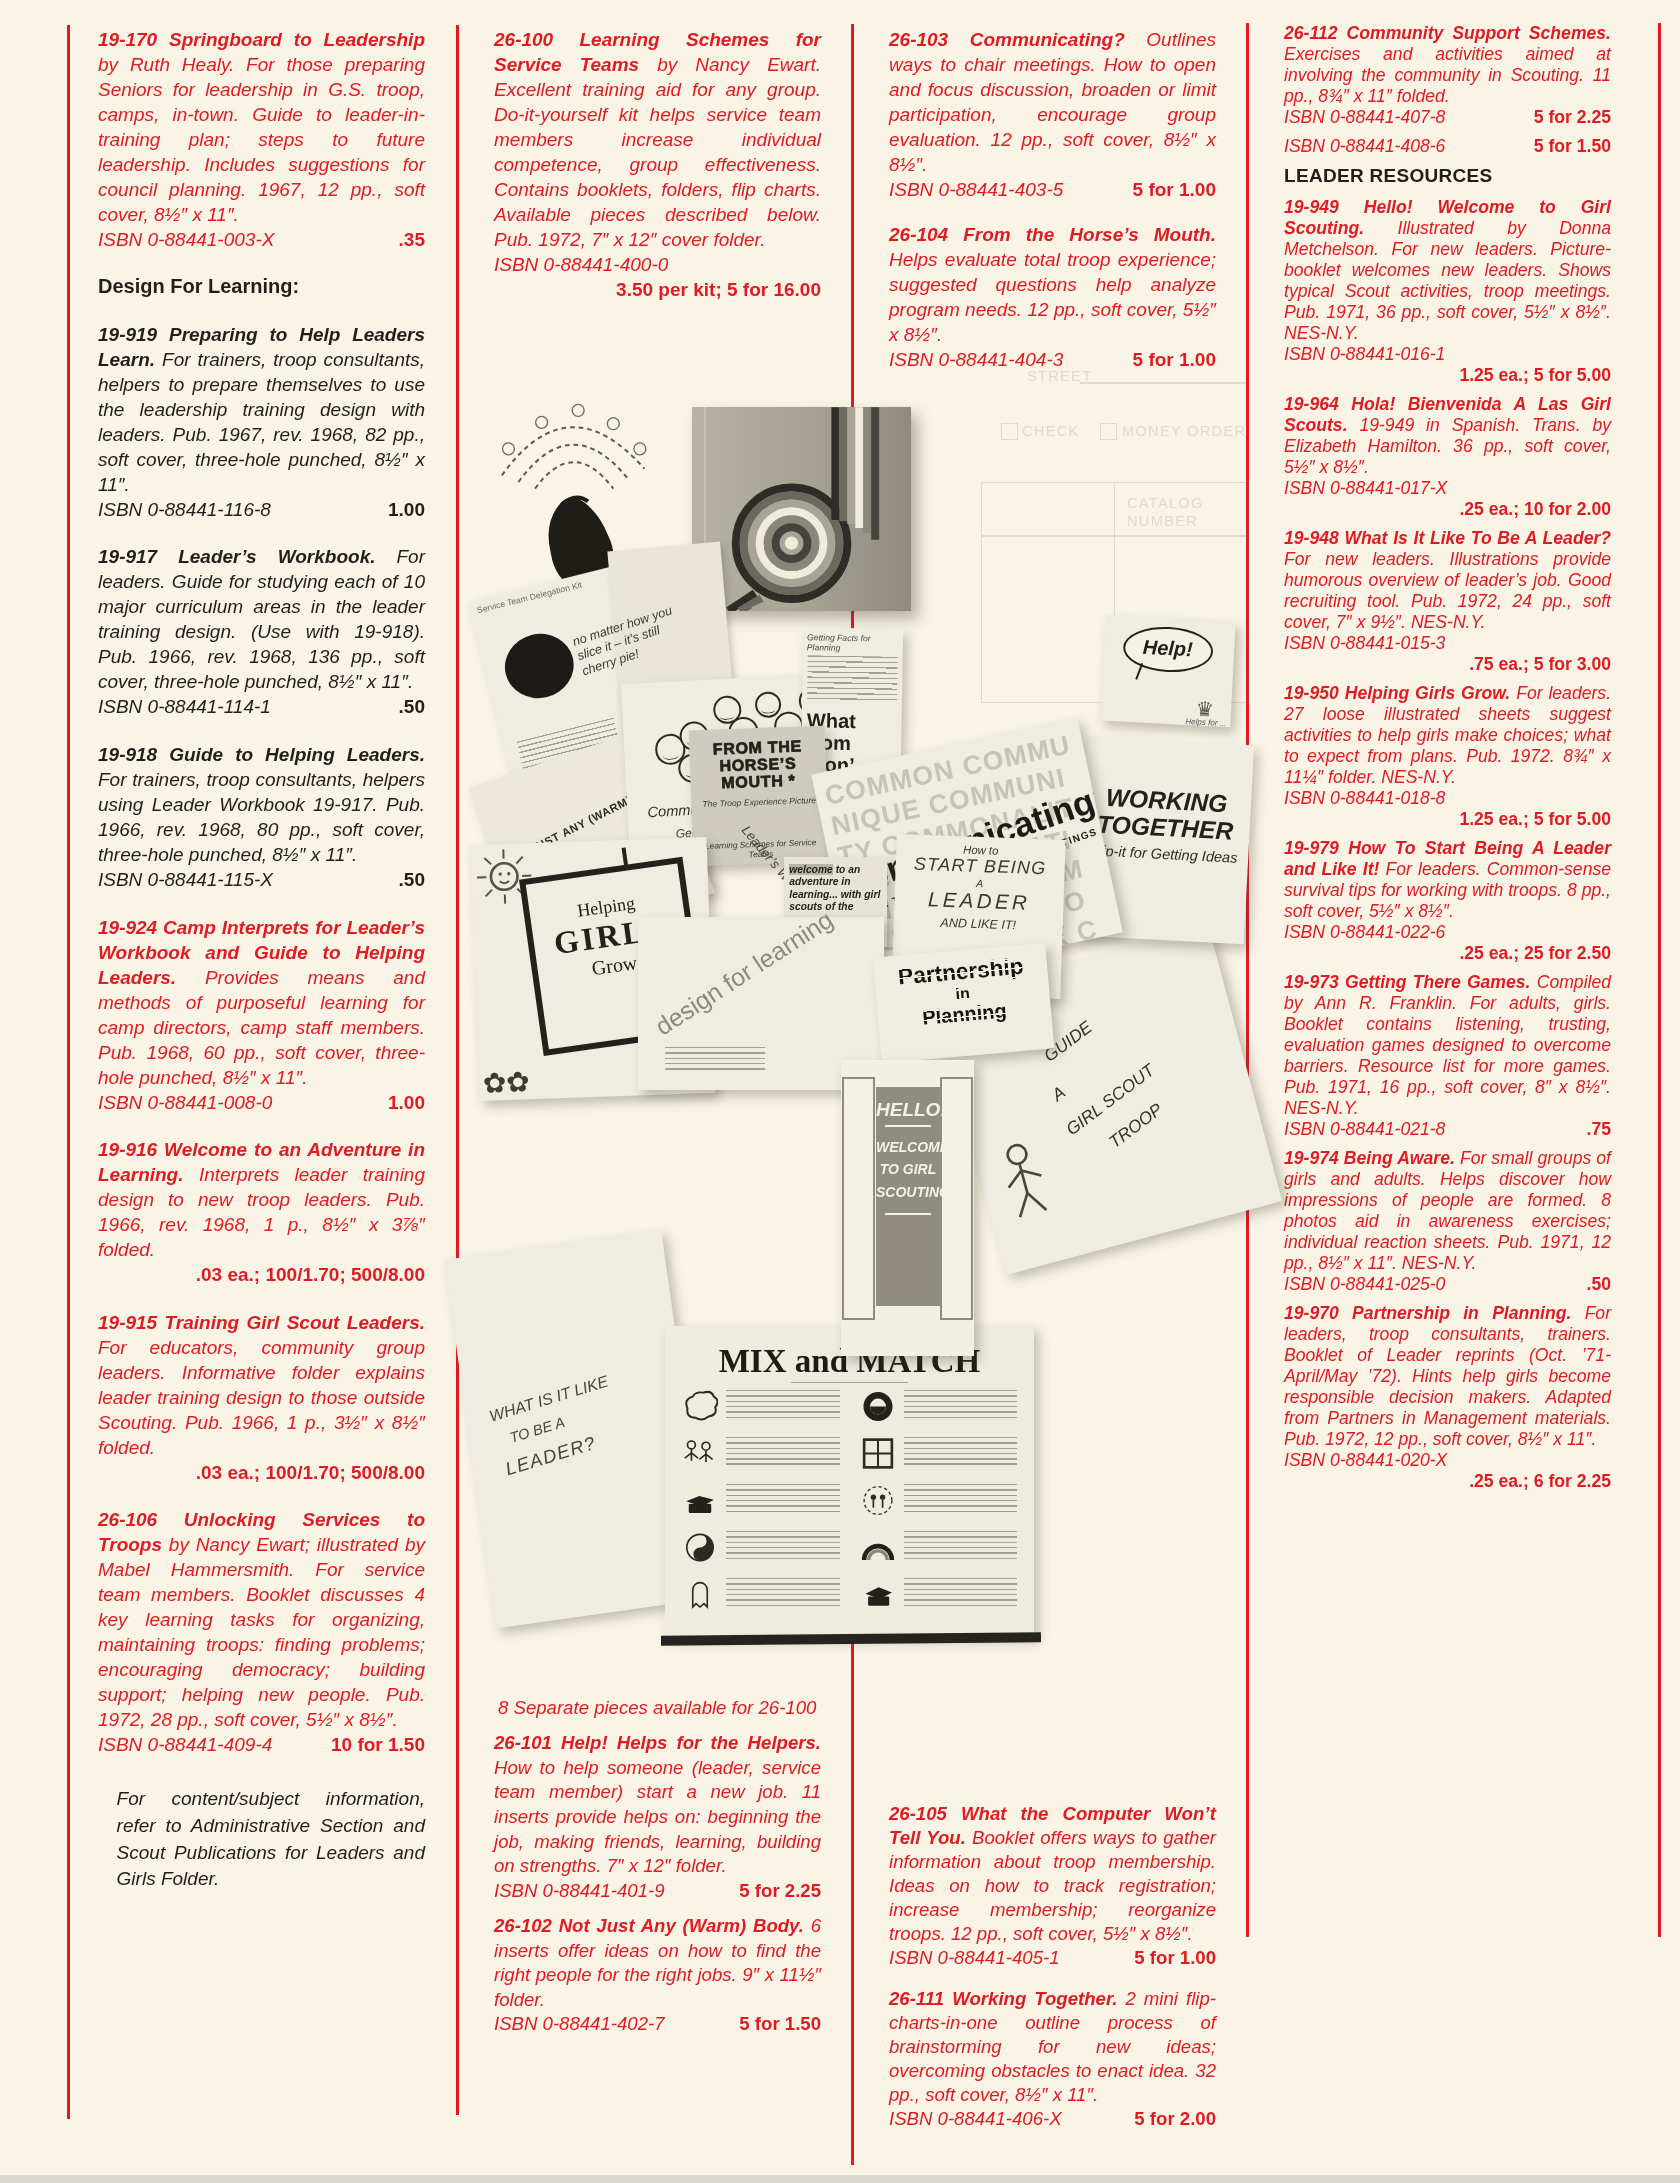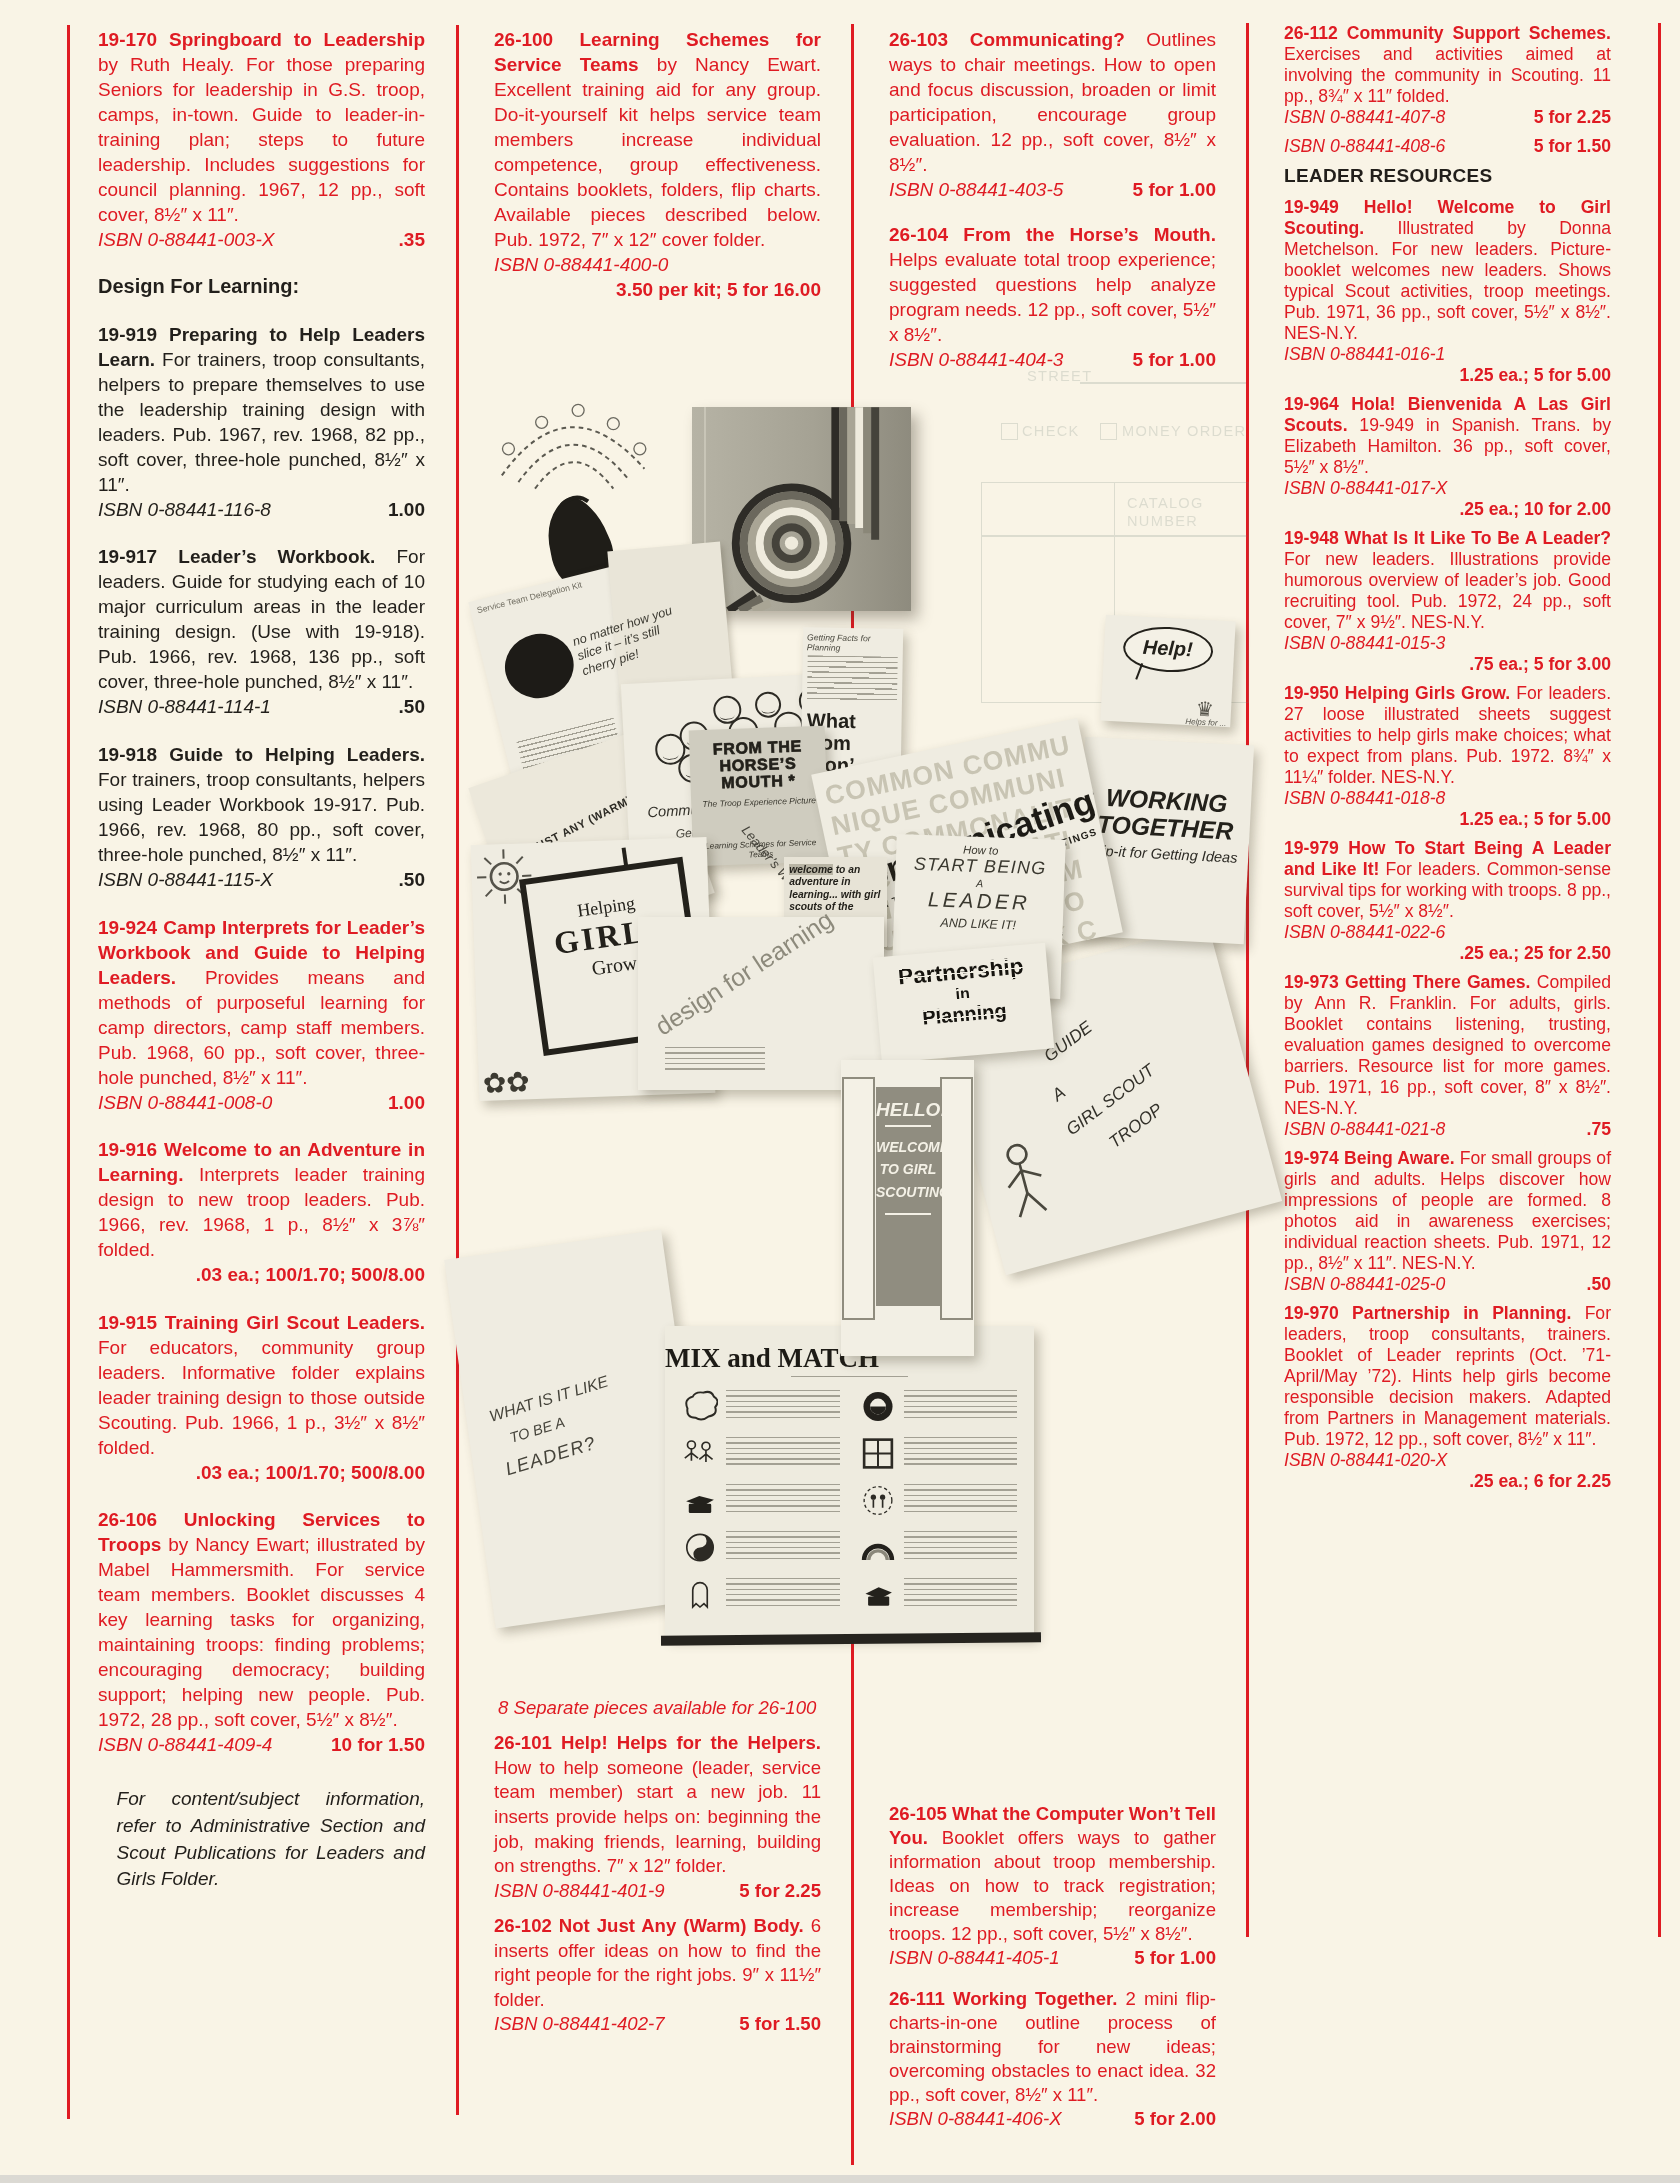--- a/index.html
+++ b/index.html
@@ -15,21 +15,21 @@
   #col2b{left:494px;top:1696px;font-size:18.6px;line-height:24.6px;}
   #col3a{left:889px;top:26.6px;font-size:19px;line-height:25px;}
   #col3b{left:889px;top:1802px;font-size:18.6px;line-height:24px;}
   #col4{left:1284px;top:23px;font-size:17.6px;line-height:21px;}
   .block{margin:0 0 20px 0;}
   #col1 .block{margin-bottom:22.6px;}
   #col2b .block{margin-bottom:10.6px;}
   #col3a .block{margin-bottom:20px;}
   #col3b .block{margin-bottom:17.3px;}
   #col4 .block{margin-bottom:8px;}
-  .entry{margin:0;text-align:justify;}
+  .entry{margin:0;text-align:justify;font-style:italic;}
   .entry-block.black{color:#221f1b;}
   .entry-block.red{color:#df1b23;}
   .isbnrow{display:flex;justify-content:space-between;align-items:baseline;}
   .isbnrow .isbn{font-style:italic;}
   .isbnrow .price{font-weight:bold;}
   .pricerow{text-align:right;font-weight:bold;}
   .heading{font-weight:bold;color:#221f1b;font-size:20px;margin:4px 0 20px 0;}
   #col4 .heading{font-size:19px;margin:6.6px 0 10.6px 0;letter-spacing:0.3px;}
   .note{font-style:italic;}
   .note.black{color:#221f1b;padding-left:18.6px;line-height:26.6px;margin-top:29px;text-align:justify;}
@@ -142,21 +142,21 @@
   #door .rule{height:2px;background:#f4f1e6;margin:0 9.3px;}
   #door .wl{margin-top:9.3px;text-align:center;font-weight:bold;font-style:italic;font-size:14px;line-height:22.6px;color:#f4f1e6;}
   
   #doodle{left:156px;top:747px;width:219px;height:246px;}
   
   #whatlike{left:6.6px;top:874px;width:219px;height:372px;transform:rotate(-8deg);color:#45433a;}
   #whatlike .tx{position:absolute;left:26.6px;top:143px;transform:rotate(-9deg);}
   #whatlike .w1{font-size:16px;} #whatlike .w2{font-size:14.6px;padding-left:13.3px;line-height:35px;} #whatlike .w3{font-size:18.6px;letter-spacing:1.3px;}
   
   #mix{left:203px;top:957px;width:369px;height:310px;background:#eeebdf;}
-  #mix .hd{margin:17.3px 0 1.3px;text-align:left;font-family:"Liberation Serif",serif;font-weight:bold;font-size:27px;color:#1d1b16;}
+  #mix .hd{margin:17.3px 0 1.3px;text-align:center;font-family:"Liberation Serif",serif;font-weight:bold;font-size:33px;color:#1d1b16;}
   #mix .sub{height:4px;margin:1.3px 126px 6.6px;}
   #mix .grid{position:absolute;left:17.3px;top:64px;right:17.3px;bottom:20px;display:grid;grid-template-columns:1fr 1fr;column-gap:20px;row-gap:9.3px;}
   .mrow{display:flex;gap:8px;align-items:flex-start;}
   .micon{flex:0 0 36px;height:33px;position:relative;}
   .mtext{flex:1;height:29px;}
   #mix .bottombar{position:absolute;left:-4px;bottom:-8px;width:103%;height:10px;background:#26241f;transform:rotate(-.5deg);}
   
   #bottomstrip{position:absolute;left:0;bottom:0;width:100%;height:8px;background:#dbd9d3;}
   svg{display:block;}
 </style>

